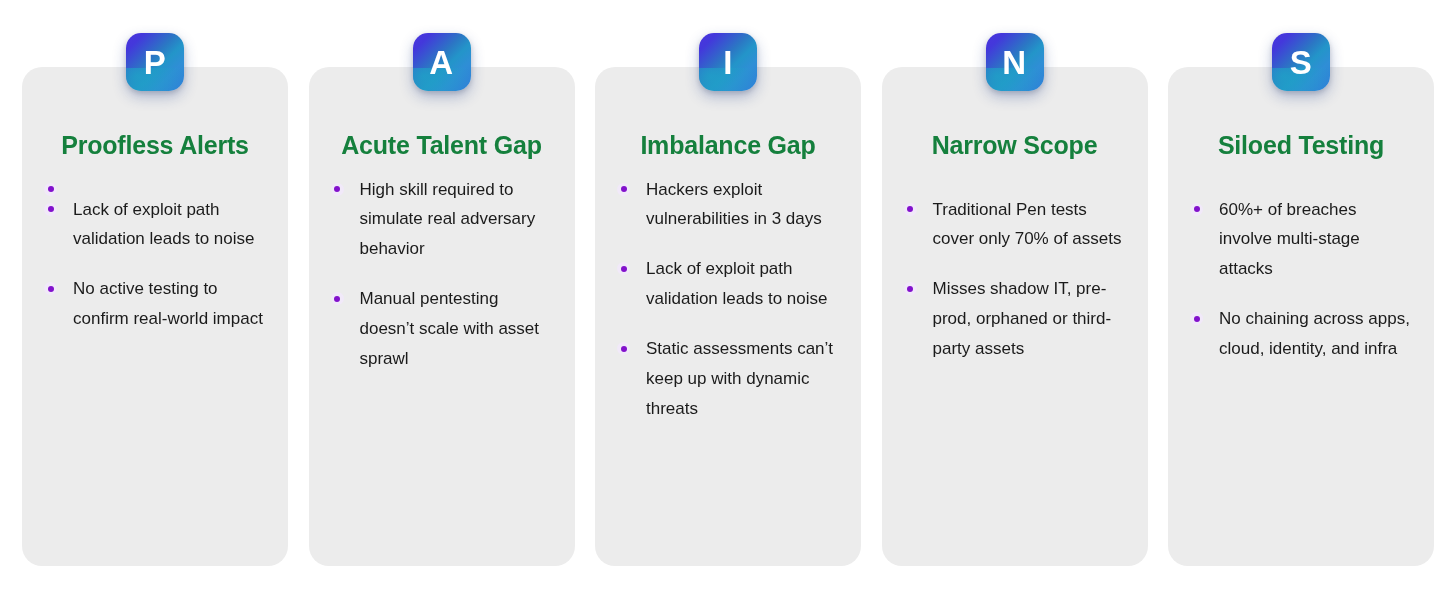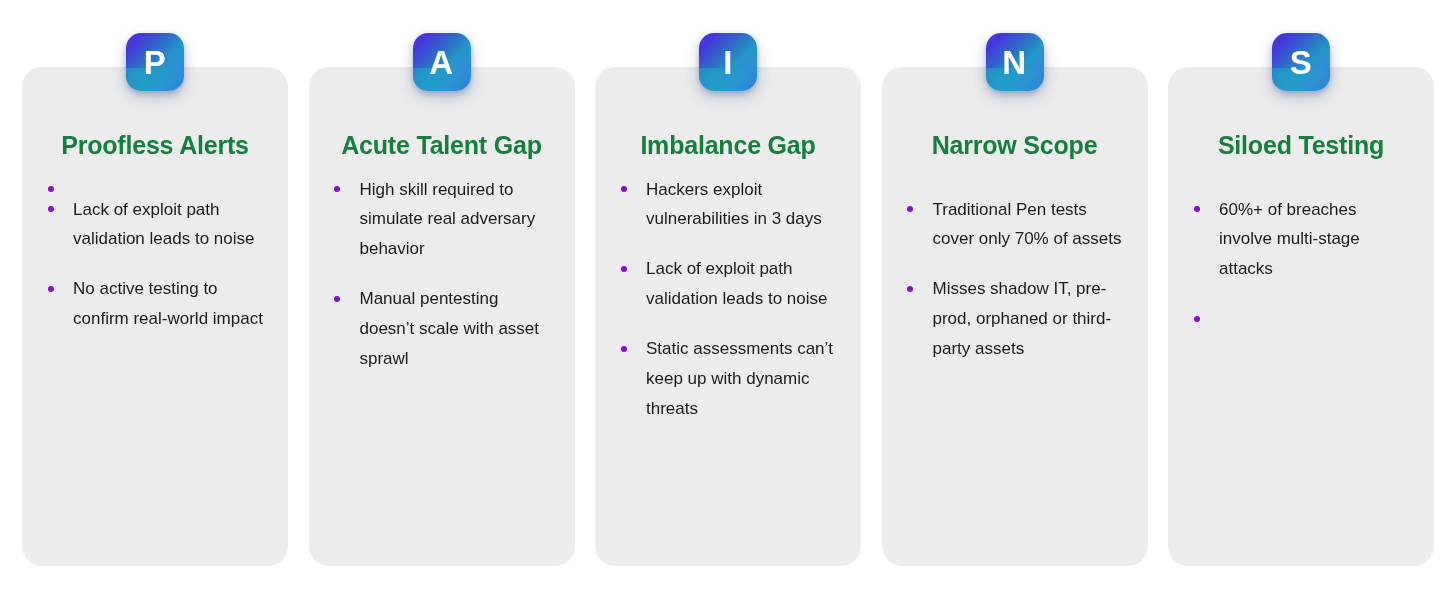--- a/index.html
+++ b/index.html
@@ -233,16 +233,20 @@
     </div>
     <h2 class="card-title">Siloed Testing</h2>
     <ul class="bullets">
       <li class="bullet-item">
         <span class="bullet-marker"></span>
         <span class="bullet-text">60%+ of breaches involve multi-stage attacks</span>
       </li>
       <li class="bullet-item">
         <span class="bullet-marker"></span>
       </li>
+      <li class="bullet-item">
+        <span class="bullet-marker"></span>
+        <span class="bullet-text">No chaining across apps, cloud, identity, and infra</span>
+      </li>
     </ul>
   </div>
 
 </div>
 
 </body></html>

